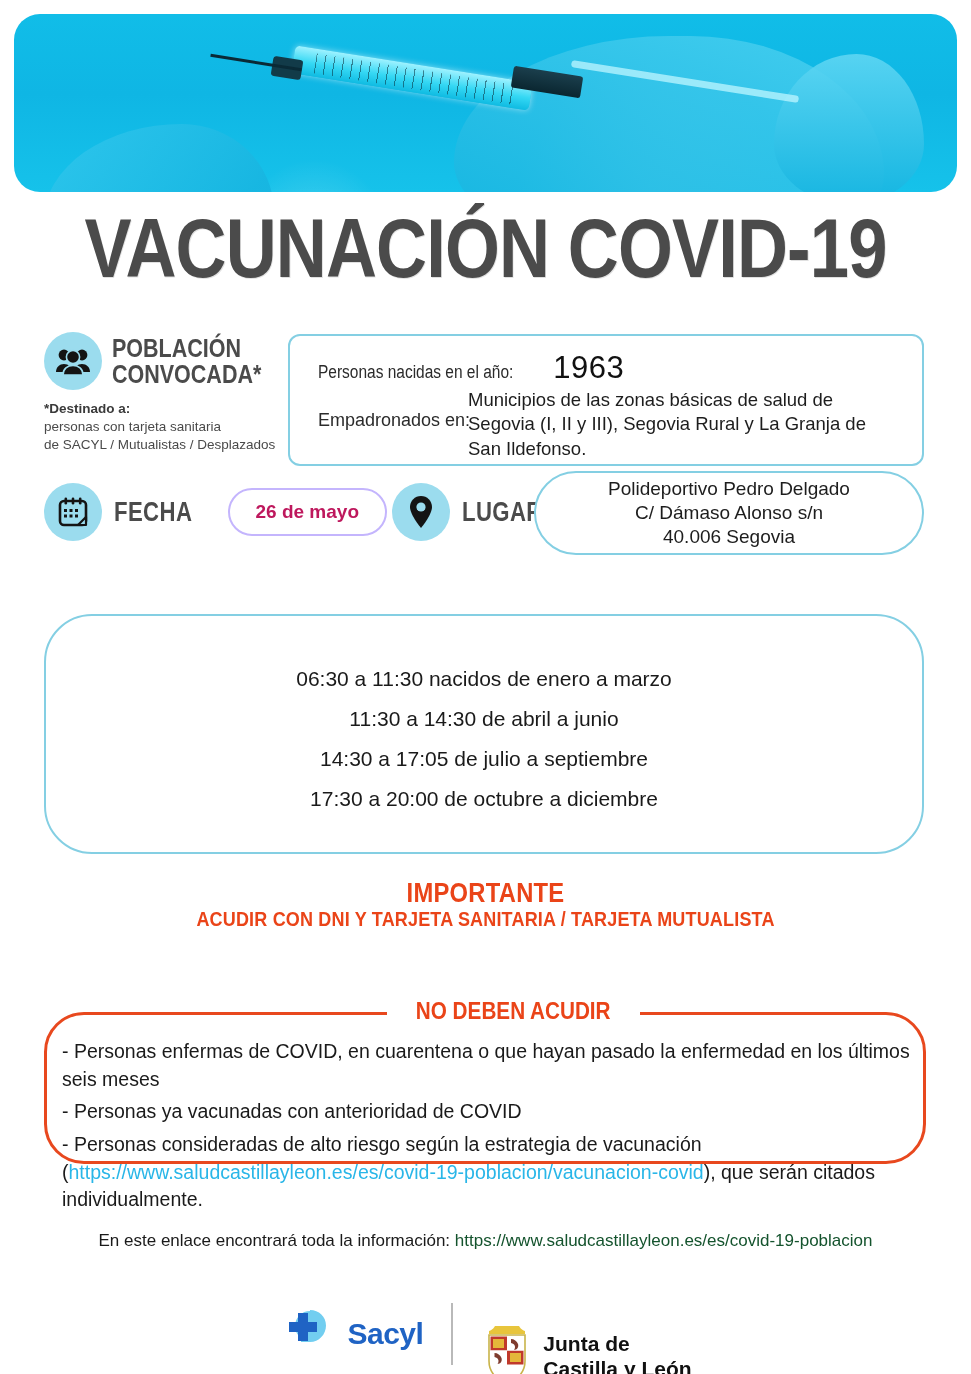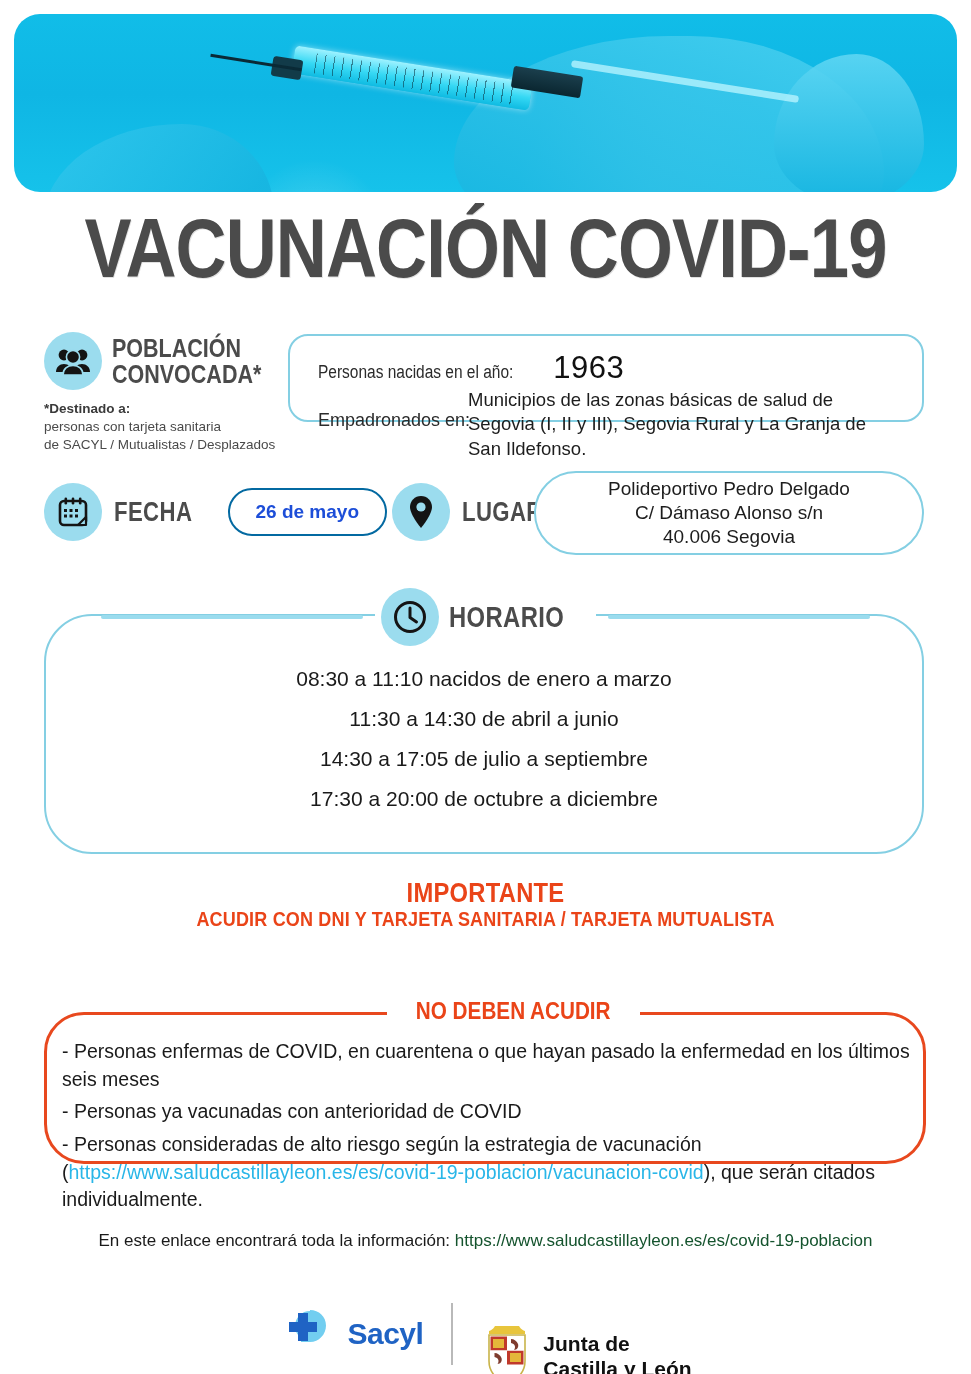--- a/index.html
+++ b/index.html
@@ -96,41 +96,41 @@
   .pobl-head { display:flex; align-items:center; gap:10px; }
   .pobl-head .txt {
     font-family:"Liberation Sans Narrow","Liberation Sans", sans-serif;
     font-weight:bold; font-size:25px; line-height:1.05; color:#4b4b4b;
     transform: scaleX(.86); transform-origin:left center;
   }
   .pobl-note { margin-top:10px; font-size:13.5px; color:#4a4a4a; line-height:1.35; }
   .pobl-note .b { font-weight:bold; color:#3a3a3a; }
 
   .pobl-box {
-    position:absolute; left:288px; top:334px; width:636px; height:88px;
-    border:2px solid #84cfe3; border-radius:20px; background:#fff;
+    position:absolute; left:288px; top:334px; width:636px; height:132px;
+    border:2px solid #84cfe3; border-radius:12px; background:#fff;
     padding: 14px 26px 0 28px;
   }
   .row1 { display:flex; align-items:baseline; }
   .lbl-narrow {
     font-family:"Liberation Sans Narrow","Liberation Sans", sans-serif;
     font-size:18px; color:#2b2b2b; transform:scaleX(.86); transform-origin:left center;
     white-space:nowrap;
   }
   .year { font-size:31px; color:#111; margin-left:8px; letter-spacing:.5px; }
   .row2 { display:flex; margin-top:2px; }
   .row2 .lbl-wrap { padding-top:22px; width:150px; flex:0 0 150px; }
   .muni { font-size:18.5px; color:#1d1d1d; line-height:1.32; }
 
   
   .fecha { position:absolute; left:44px; top:483px; display:flex; align-items:center; gap:12px; }
   .fecha .sect-label { font-size:27px; }
   .date-pill {
-    margin-left:6px; border:2px solid #0369a1; border-radius:30px; background:#fff;
-    padding:11px 26px; font-size:19px; font-weight:bold; color:#1d4ed8; white-space:nowrap;
+    margin-left:6px; border:2px solid #c4b5fd; border-radius:30px; background:#fff;
+    padding:11px 26px; font-size:19px; font-weight:bold; color:#be185d; white-space:nowrap;
   }
   .lugar { position:absolute; left:392px; top:483px; display:flex; align-items:center; gap:12px; }
   .lugar .sect-label { font-size:27px; }
   .lugar-box {
     position:absolute; left:534px; top:471px; width:390px; height:84px;
     border:2px solid #84cfe3; border-radius:42px; background:#fff;
     display:flex; flex-direction:column; align-items:center; justify-content:center;
     font-size:19px; color:#1d1d1d; line-height:1.28;
   }
 
@@ -308,35 +308,22 @@
     </div>
     <div class="sect-label">LUGAR</div>
   </div>
   <div class="lugar-box">
     <div>Polideportivo Pedro Delgado</div>
     <div>C/ Dámaso Alonso s/n</div>
     <div>40.006 Segovia</div>
   </div>
 
   <div class="horario-box"></div>
-  <div class="horario-head">
-    <div class="hr-line l"></div>
-    <div class="hr-pad">
-      <div class="circ-icon">
-        <svg width="36" height="36" viewBox="0 0 36 36">
-          <circle cx="18" cy="18" r="14.5" fill="none" stroke="#141414" stroke-width="3"></circle>
-          <path d="M18 9v9.5l6.5 4.5" fill="none" stroke="#141414" stroke-width="3" stroke-linecap="round" stroke-linejoin="round"></path>
-        </svg>
-      </div>
-      <div class="sect-label">HORARIO</div>
-    </div>
-    <div class="hr-line r"></div>
-  </div>
   <div class="schedule">
-    <div>08:30 a 11:10 nacidos de enero a marzo</div>
+    <div>06:30 a 11:30 nacidos de enero a marzo</div>
     <div>11:30 a 14:30 de abril a junio</div>
     <div>14:30 a 17:05 de julio a septiembre</div>
     <div>17:30 a 20:00 de octubre a diciembre</div>
   </div>
 
   <div class="imp-title">IMPORTANTE</div>
   <div class="imp-sub">ACUDIR CON DNI Y TARJETA SANITARIA / TARJETA MUTUALISTA</div>
 
   <div class="nda-box"></div>
   <div class="nda-head">

